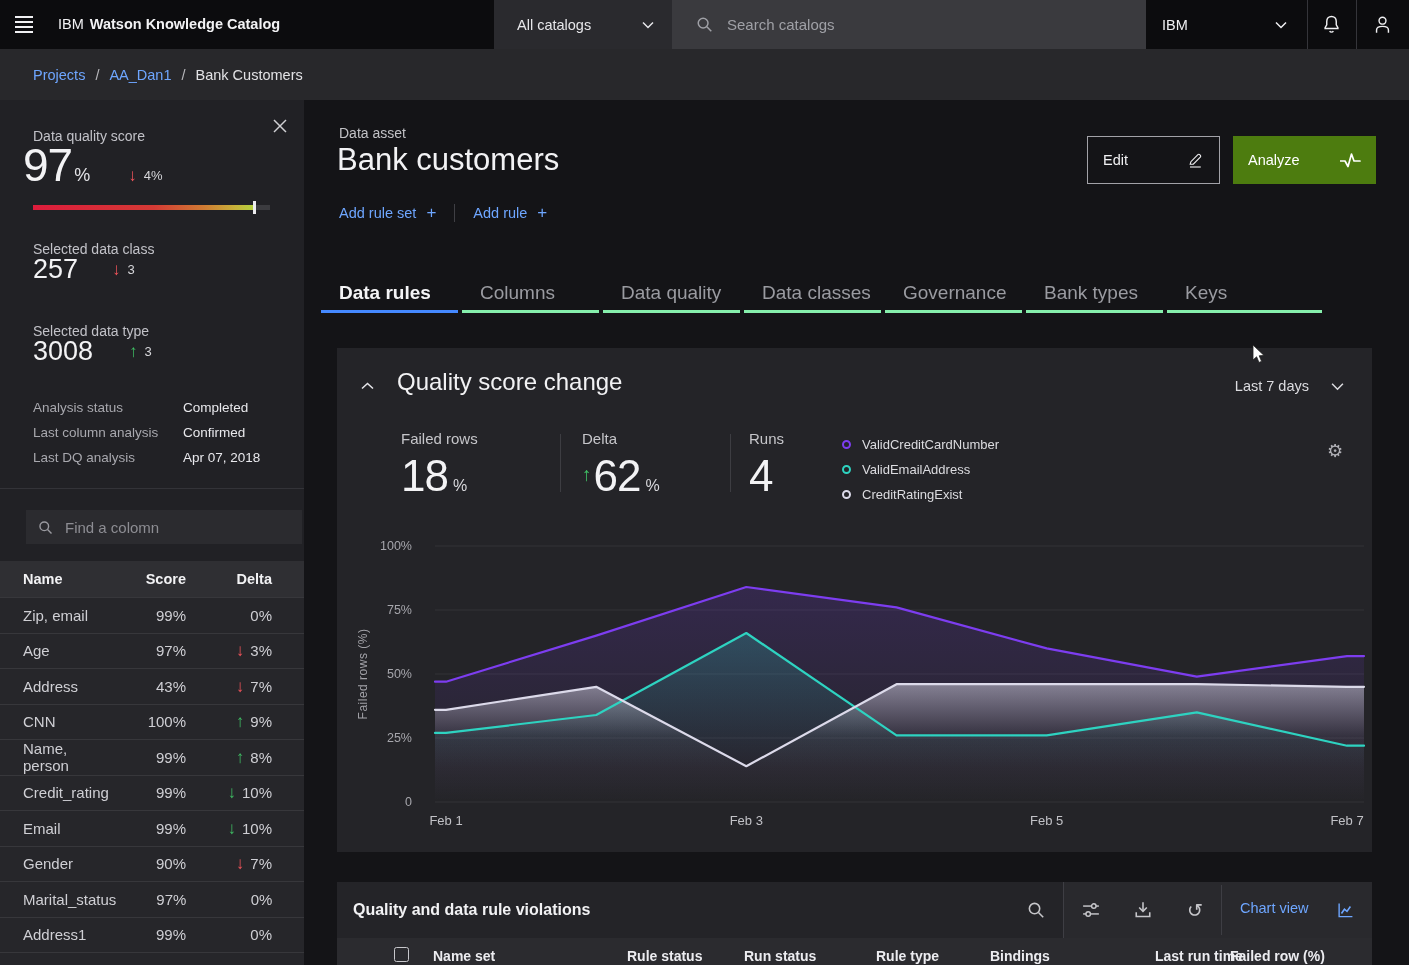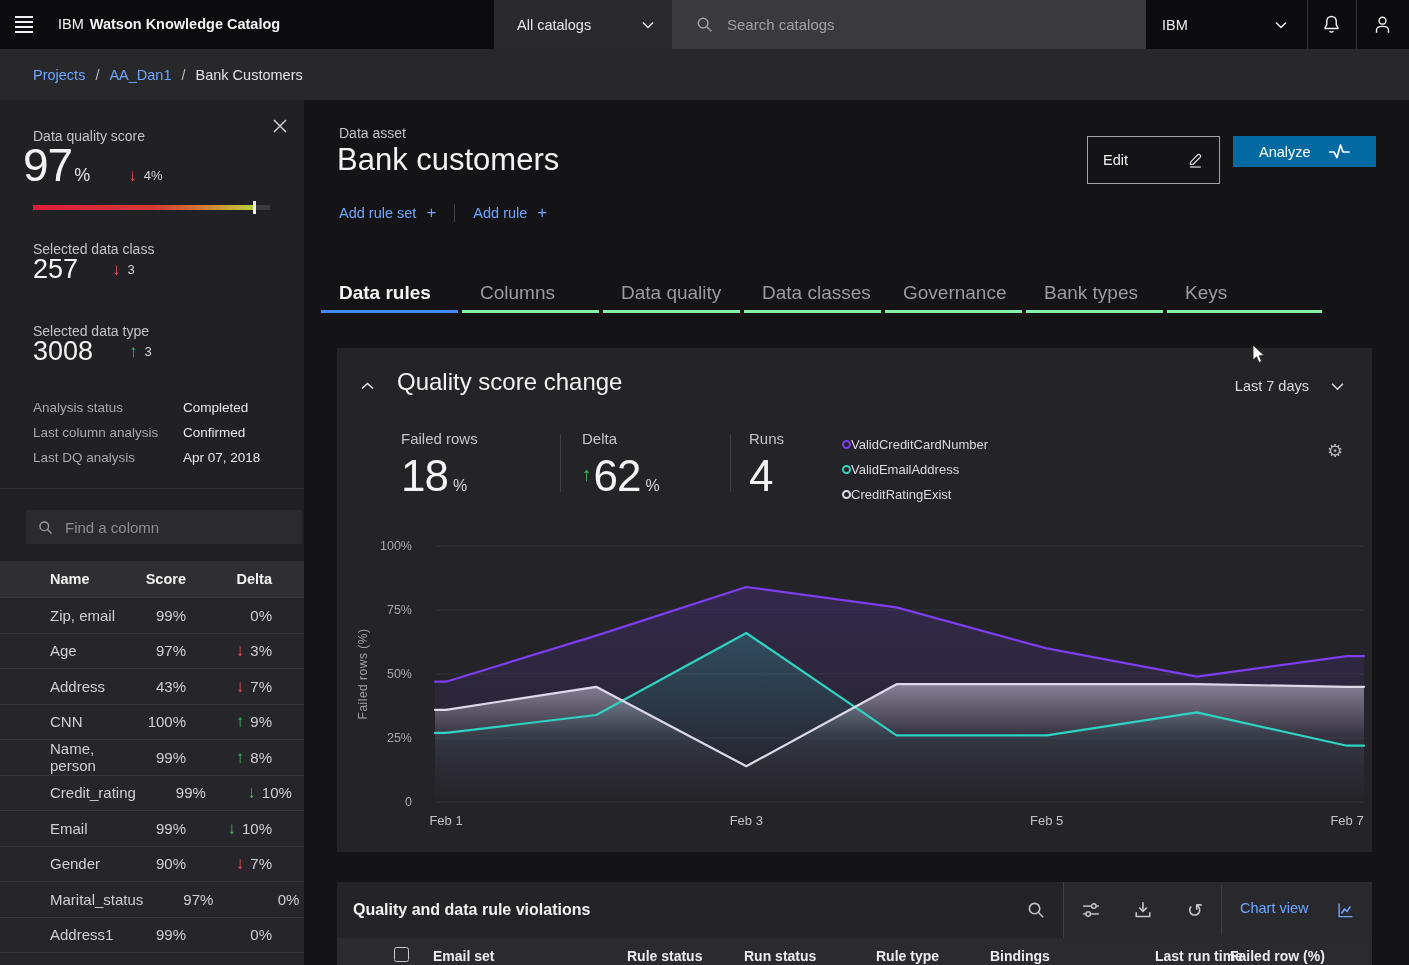--- a/index.html
+++ b/index.html
@@ -54,59 +54,59 @@
   #type-row .mid-delta{margin-left:36px}
   #detail-rows{position:absolute;left:33px;top:295px;width:240px}
   .kv{display:flex;height:25px;align-items:center;font-size:13.5px}
   .kv .k{color:#a8a8ae;width:150px}
   .kv .v{color:#e8e8ec}
   #sb-divider{position:absolute;left:0;top:388px;width:304px;height:1px;background:#333338}
   #sb-search{position:absolute;left:26px;top:410px;width:276px;height:34px;background:#2b2b2f;display:flex;align-items:center;padding-left:12px}
   #sb-search input{background:transparent;border:none;outline:none;color:#d8d8dc;font-size:15px;margin-left:12px;width:220px;font-family:inherit}
   #sb-search input::placeholder{color:#8d8d93}
   #col-table{position:absolute;left:0;top:461px;width:304px}
-  .crow,#col-head{display:grid;grid-template-columns:1fr 70px 86px;padding:0 32px 0 50px;align-items:center}
+  .crow,#col-head{display:grid;grid-template-columns:1fr 70px 86px;padding:0 32px 0 23px;align-items:center}
   #col-head{height:36px;background:#2f2f33;font-size:14.5px;font-weight:700;color:#f2f2f4}
   #col-head span:nth-child(2),#col-head span:nth-child(3){text-align:right}
   .crow{height:35.5px;background:#26262a;border-top:1px solid #37373b;font-size:15px;color:#cfcfd4;cursor:pointer}
   .crow .sc{text-align:right}
   .crow .dl{display:flex;justify-content:flex-end;align-items:center;gap:6px}
   .crow.partial{height:14px;overflow:hidden}
 
   
   #main{position:absolute;left:304px;top:100px;width:1105px;height:865px;background:#141417}
   #kicker{position:absolute;left:35px;top:25px;font-size:14px;color:#c2c2c6}
   #asset-title{position:absolute;left:33px;top:42px;font-size:31px;font-weight:300;color:#f2f2f4}
   #rule-links{position:absolute;left:35px;top:103px;display:flex;align-items:center;font-size:14.5px}
   .blue-link{color:#6ea6ff;cursor:pointer}
   .plus{color:#6ea6ff;font-size:17px;margin-left:10px;cursor:pointer}
   #rl-div{width:1px;height:18px;background:#3f3f44;margin:0 18px}
   #edit-btn{position:absolute;left:783px;top:36px;width:133px;height:48px;border:1px solid #a2a2a8;background:transparent;color:#f0f0f2;font-size:14.5px;display:flex;align-items:center;justify-content:space-between;padding:0 15px;cursor:pointer;font-family:inherit}
-  #analyze-btn{position:absolute;left:929px;top:36px;width:143px;height:31px;background:#0369a1;border:none;color:#fff;font-size:14.5px;display:flex;align-items:center;justify-content:space-between;padding:0 26px;cursor:pointer;font-family:inherit}
+  #analyze-btn{position:absolute;left:929px;top:36px;width:143px;height:48px;background:#4d7c0f;border:none;color:#fff;font-size:14.5px;display:flex;align-items:center;justify-content:space-between;padding:0 15px;cursor:pointer;font-family:inherit}
   #tabs{position:absolute;left:17px;top:178px;display:flex;height:35px}
   .tab{height:35px;padding-left:18px;font-size:19px;color:#9a9ba1;line-height:30px;border-bottom:3px solid #86efac;margin-right:4px;cursor:pointer}
   .tab.active{color:#f4f4f6;font-weight:700;border-bottom-color:#4589ff}
 
   
   #chart-card{position:absolute;left:33px;top:248px;width:1035px;height:504px;background:#242428}
   #collapse{position:absolute;left:24px;top:28px;width:20px;height:20px;cursor:pointer}
   #qs-title{position:absolute;left:60px;top:20px;font-size:24px;font-weight:400;color:#f2f2f4}
   #range{position:absolute;right:28px;top:30px;display:flex;align-items:center;gap:22px;cursor:pointer}
   #range span{font-size:14.5px;color:#dcdce0}
   .stat{position:absolute;top:82px}
   .stat .lb{font-size:15px;color:#c6c6ca}
   .stat .vrow{display:flex;align-items:baseline;margin-top:4px}
   .stat .big{font-size:44px;font-weight:300;color:#f3f3f5;letter-spacing:-1px}
   .stat .pct{font-size:16px;color:#d8d8dc;margin-left:5px}
   .stat .uarr{font-size:19px;margin-right:2px;position:relative;top:-10px}
   #stat-failed{left:64px}#stat-delta{left:245px}#stat-runs{left:412px}
   .stat-div{position:absolute;top:86px;width:1px;height:58px;background:#3d3d42}
   #sdiv1{left:223px}#sdiv2{left:393px}
   #legend{position:absolute;left:505px;top:84px}
-  .leg-row{display:flex;align-items:center;height:25px;cursor:pointer}
+  .leg-row{display:flex;align-items:center;height:25px;gap:11px;cursor:pointer}
   .ring{width:9px;height:9px;border-radius:50%;border:2px solid #fff}
   .leg-row span{font-size:13px;color:#dcdce0}
   #gear{position:absolute;left:990px;top:94px;font-size:18px;color:#b0b0b6;cursor:pointer;line-height:1}
   #chart-svg{position:absolute;left:0;top:170px}
   .ytick,.xtick,.ytitle{font-family:"Liberation Sans","DejaVu Sans",sans-serif}
   .ytick{fill:#a6a6ac;font-size:12.5px}
   .xtick{fill:#c2c2c7;font-size:13px}
   .ytitle{fill:#a2a2a8;font-size:12px;letter-spacing:.5px}
 
   
@@ -488,21 +488,21 @@
         <span id="chart-view">Chart view</span>
         <div class="tool-ic" id="ic-chartview">
           <svg width="17" height="17" viewBox="0 0 16 16">
               <polyline points="2,1.5 2,13.8 14.5,13.8" fill="none" stroke="#6ea6ff" stroke-width="1.3"></polyline>
               <polyline points="4.2,10.8 7,6.8 9.4,8.8 12.6,4.2" fill="none" stroke="#6ea6ff" stroke-width="1.5"></polyline>
             </svg>
         </div>
       </div>
       <div id="viol-head">
         <div class="chk"></div>
-      <span class="hcol" style="left: 96px;">Email set</span>
+      <span class="hcol" style="left: 96px;">Name set</span>
           <span class="hcol" style="left: 290px;">Rule status</span>
           <span class="hcol" style="left: 407px;">Run status</span>
           <span class="hcol" style="left: 539px;">Rule type</span>
           <span class="hcol" style="left: 653px;">Bindings</span>
           <span class="hcol" style="left: 818px;">Last run time</span>
           <span class="hcol" style="left: 893px;">Failed row (%)</span>
         </div>
     </section>
   </main>
 

